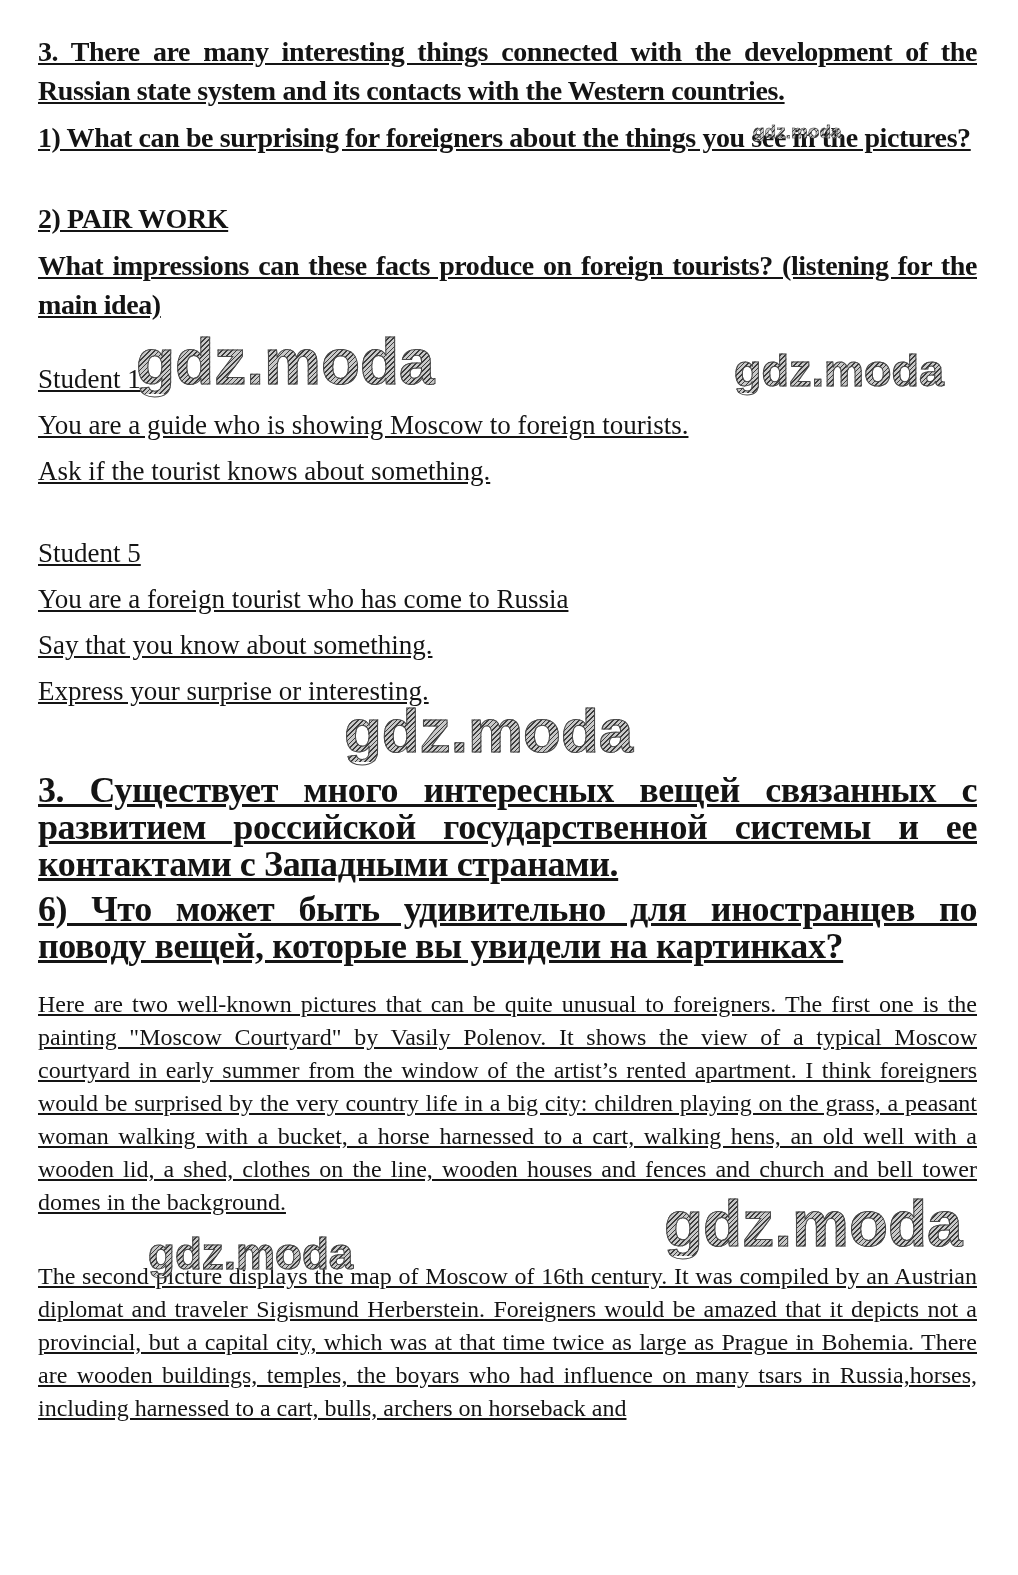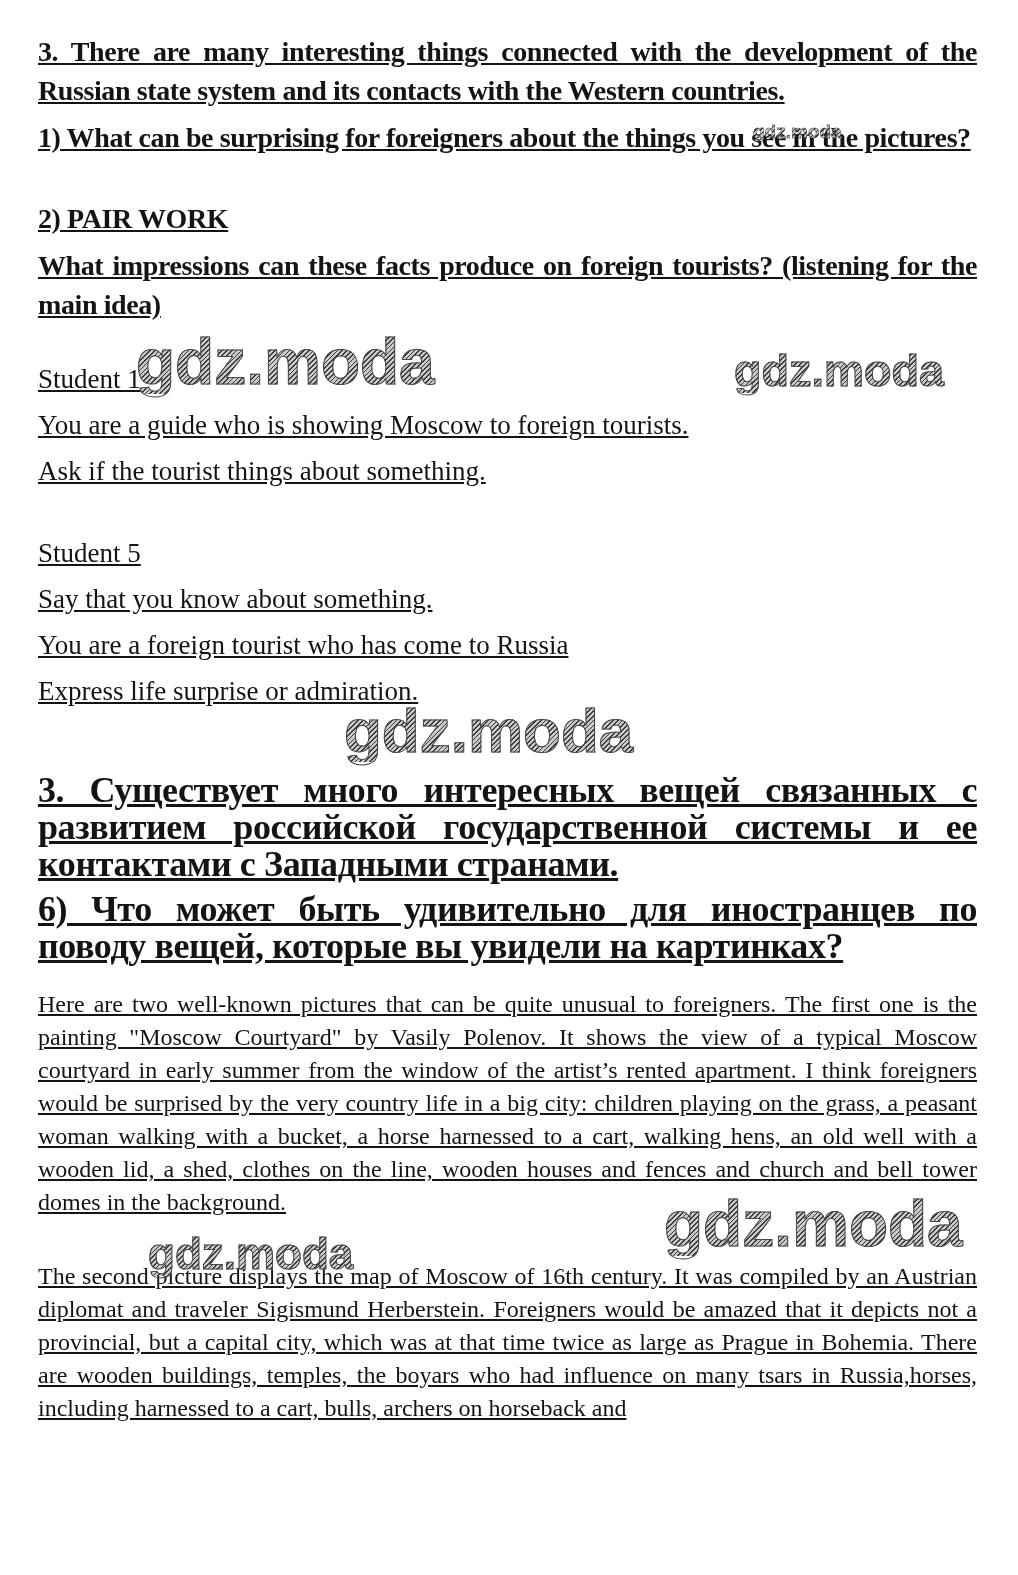--- a/index.html
+++ b/index.html
@@ -98,28 +98,28 @@
   </section>
 
   <section class="gap-pairwork">
     <p class="bold-just">2) PAIR WORK</p>
     <p class="bold-just">What impressions can these facts produce on foreign tourists? (listening for the main idea)</p>
   </section>
 
   <section class="gap-student1">
     <p class="line">Student 1</p>
     <p class="line">You are a guide who is showing Moscow to foreign tourists.</p>
-    <p class="line">Ask if the tourist things about something.</p>
+    <p class="line">Ask if the tourist knows about something.</p>
   </section>
 
   <section class="gap-student2">
     <p class="line">Student 5</p>
+    <p class="line">You are a foreign tourist who has come to Russia</p>
     <p class="line">Say that you know about something.</p>
-    <p class="line">You are a foreign tourist who has come to Russia</p>
-    <p class="line">Express life surprise or admiration.</p>
+    <p class="line">Express your surprise or interesting.</p>
   </section>
 
   <section class="gap-russian">
     <p class="bold-just-ru">3. Существует много интересных вещей связанных с развитием российской государственной системы и ее контактами с Западными странами.</p>
     <p class="bold-just-ru">6) Что может быть удивительно для иностранцев по поводу вещей, которые вы увидели на картинках?</p>
   </section>
 
   <section>
     <p class="body-just gap-answer1">Here are two well-known pictures that can be quite unusual to foreigners. The first one is the painting "Moscow Courtyard" by Vasily Polenov. It shows the view of a typical Moscow courtyard in early summer from the window of the artist’s rented apartment. I think foreigners would be surprised by the very country life in a big city: children playing on the grass, a peasant woman walking with a bucket, a horse harnessed to a cart, walking hens, an old well with a wooden lid, a shed, clothes on the line, wooden houses and fences and church and bell tower domes in the background.</p>
     <p class="body-just gap-answer2">The second picture displays the map of Moscow of 16th century. It was compiled by an Austrian diplomat and traveler Sigismund Herberstein. Foreigners would be amazed that it depicts not a provincial, but a capital city, which was at that time twice as large as Prague in Bohemia. There are wooden buildings, temples, the boyars who had influence on many tsars in Russia,horses, including harnessed to a cart, bulls, archers on horseback and</p>

